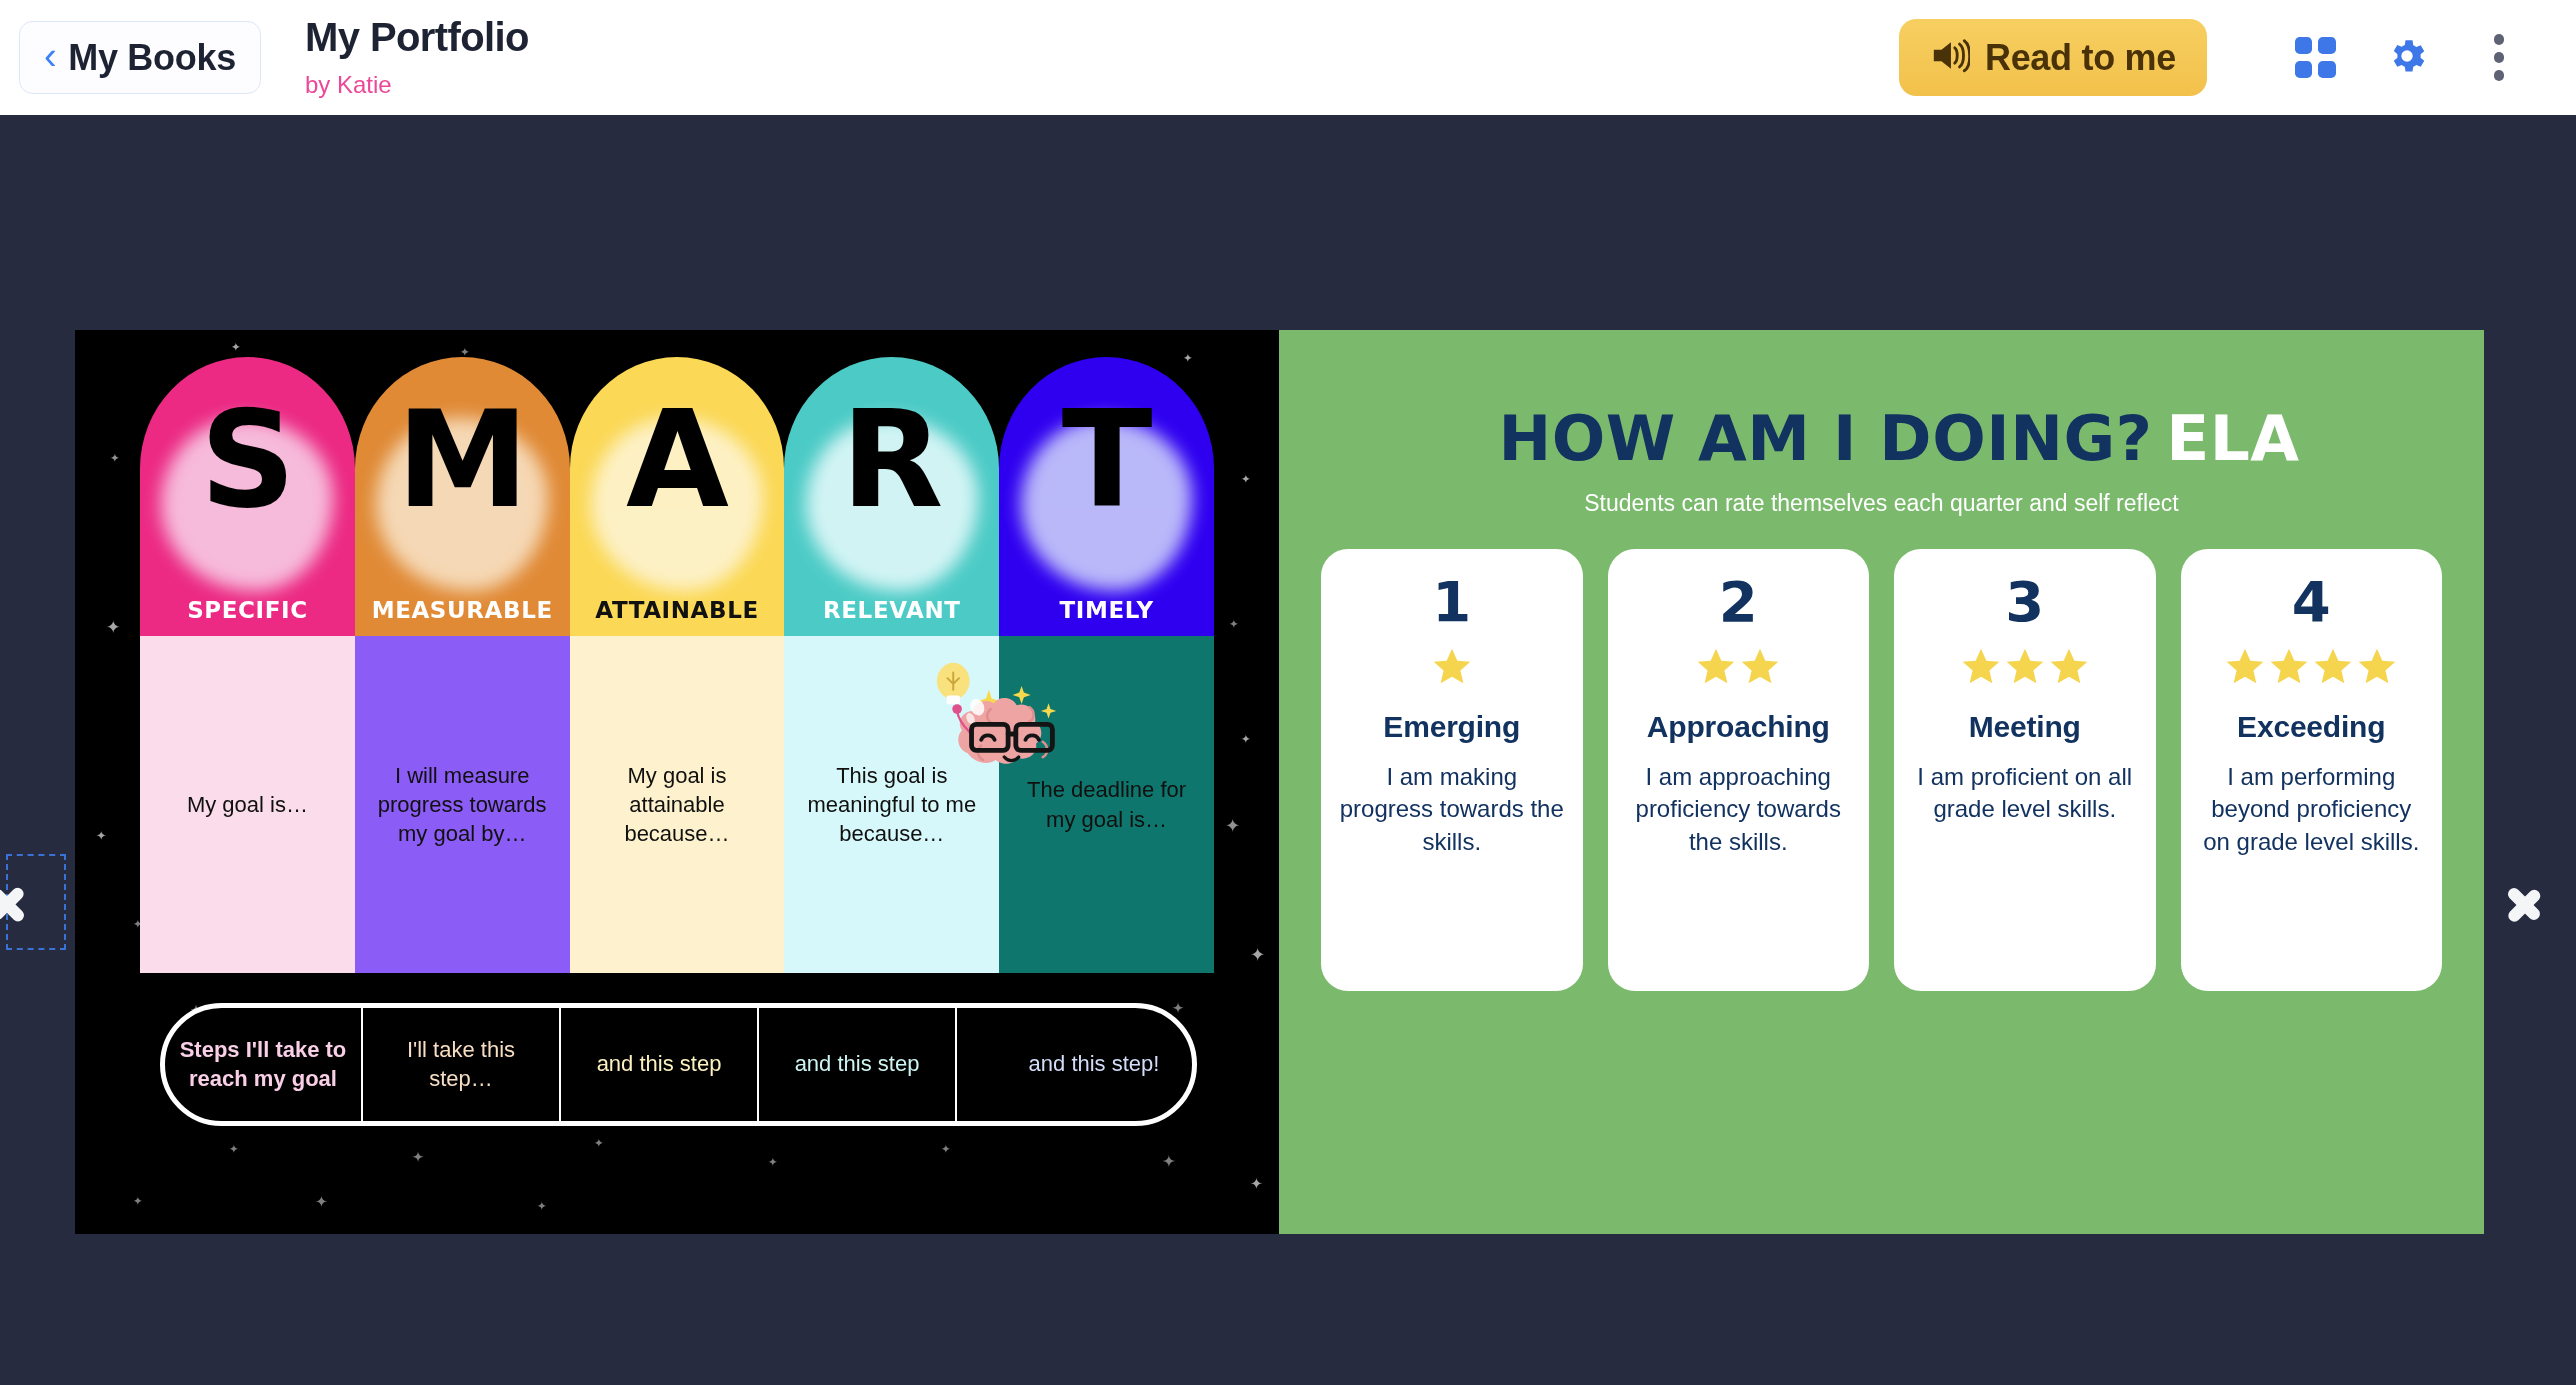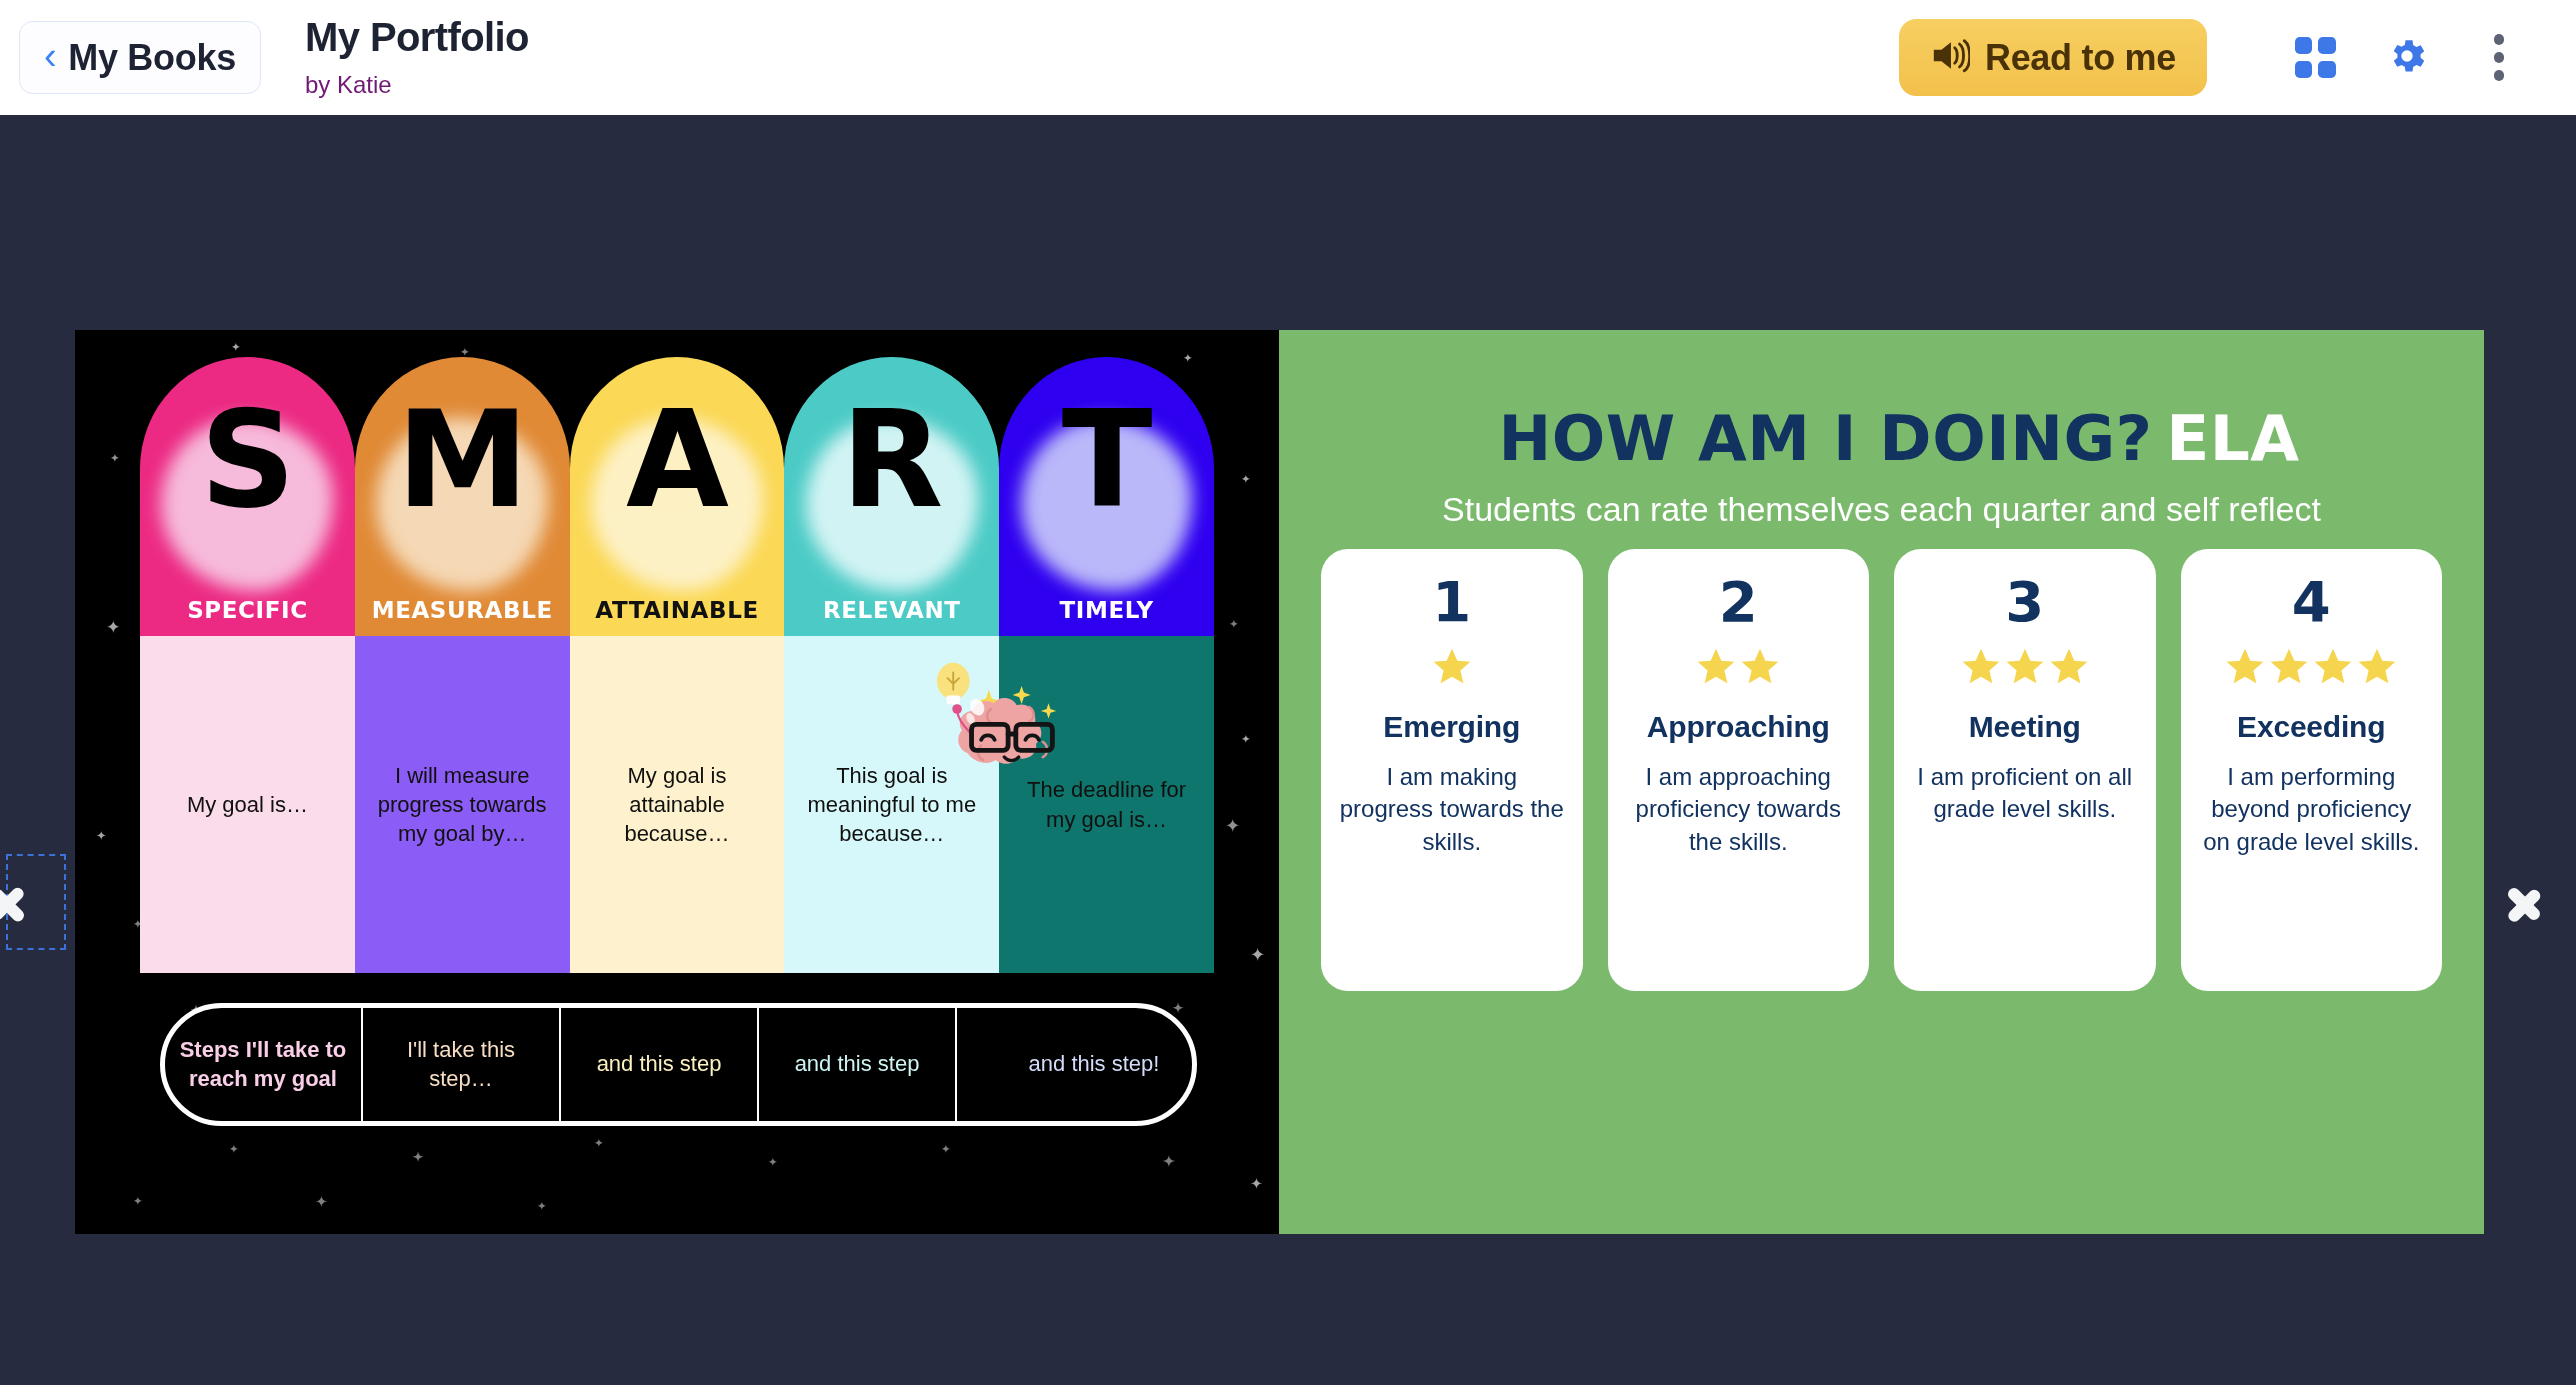--- a/index.html
+++ b/index.html
@@ -35,21 +35,21 @@
   #back-btn .lbl {
     font-size: 36px; font-weight: 700; color: #1d2333;
     letter-spacing: -0.3px;
   }
   #title-block { margin-left: 44px; }
   #book-title {
     font-size: 40px; font-weight: 700; color: #1d2333;
     letter-spacing: -0.6px; line-height: 1.05;
   }
   #book-author {
-    font-size: 24px; color: #701a75; margin-top: 13px;
+    font-size: 24px; color: #ec4899; margin-top: 13px;
   }
   #topbar-right {
     margin-left: auto; display: flex; align-items: center;
     gap: 0px; padding-right: 31px;
   }
   #read-btn {
     background: linear-gradient(180deg,#f7cf61 0%, #f2c14b 100%);
     border: none; border-radius: 17.3px;
     height: 77px; padding: 0 31px;
     display: flex; align-items: center; gap: 15.4px;
@@ -200,21 +200,21 @@
     font-family: "DejaVu Sans", sans-serif;
     font-size: 63px; font-weight: 700;
     color: #123260; letter-spacing: 0.5px;
     line-height: 1;
     margin-left: 35px;
   }
   #green-title .ela { color: #ffffff; margin-left: 13.5px; }
   #green-sub {
     position: absolute; left: 0; right: 0; top: 160px;
     text-align: center;
-    font-size: 34px; color: #ffffff; font-weight: 400;
+    font-size: 23px; color: #ffffff; font-weight: 400;
   }
   #cards {
     position: absolute; left: 42px; top: 219px;
     width: 1121px; height: 442px;
     display: flex; gap: 25px;
   }
   .rcard {
     flex: 1; background: #ffffff;
     border-radius: 27px;
     padding: 25px 15.4px 0 15.4px;

